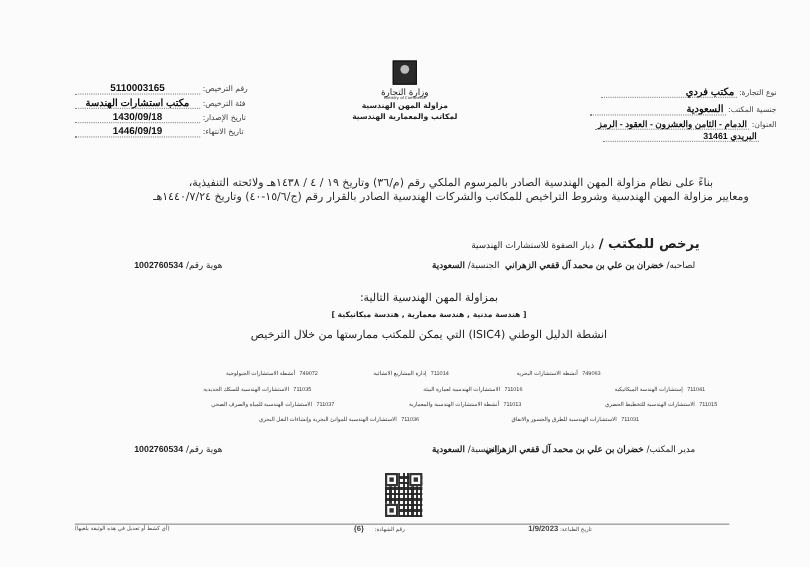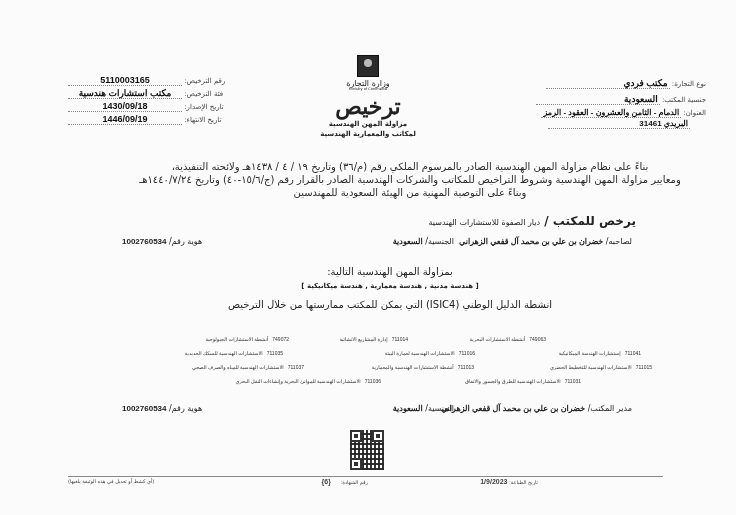--- a/index.html
+++ b/index.html
@@ -36,21 +36,21 @@
 </style>
 </head>
 <body>
 
 <div class="field" style="left:68px; top:75px;">
   <span class="lbl">رقم الترخيص:</span>
   <span class="val">5110003165</span>
 </div>
 <div class="field" style="left:68px; top:88px;">
   <span class="lbl">فئة الترخيص:</span>
-  <span class="val">مكتب استشارات هندسية</span>
+  <span class="val">مكتب استشارات الهندسة</span>
 </div>
 <div class="field" style="left:68px; top:101px;">
   <span class="lbl">تاريخ الإصدار:</span>
   <span class="val">1430/09/18</span>
 </div>
 <div class="field" style="left:68px; top:114px;">
   <span class="lbl">تاريخ الانتهاء:</span>
   <span class="val">1446/09/19</span>
 </div>
 
@@ -67,29 +67,27 @@
   <span class="val" style="min-width:120px; text-align:left; font-size:8px;">الدمام - الثامن والعشرون - العقود - الرمز</span>
 </div>
 <div class="field" style="right:46px; top:119px;">
   <span class="val" style="min-width:138px; text-align:right; font-size:8px;">البريدي 31461</span>
 </div>
 
 <div class="logo">
   <div class="emblem"></div>
   <div class="ministry-ar">وزارة التجارة</div>
   <div class="ministry-en">Ministry of Commerce</div>
-  <div class="calli">ترخيص</div>
   <div class="logo-sub">مزاولة المهن الهندسية</div>
   <div class="logo-sub">لمكاتب والمعمارية الهندسية</div>
 </div>
 
 <div class="preamble">
   <div>بناءً على نظام مزاولة المهن الهندسية الصادر بالمرسوم الملكي رقم (م/٣٦) وتاريخ ١٩ / ٤ / ١٤٣٨هـ ولائحته التنفيذية،</div>
   <div>ومعايير مزاولة المهن الهندسية وشروط التراخيص للمكاتب والشركات الهندسية الصادر بالقرار رقم (ج/١٥/٦-٤٠) وتاريخ ١٤٤٠/٧/٢٤هـ</div>
-  <div>وبناءً على التوصية المهنية من الهيئة السعودية للمهندسين</div>
 </div>
 
 <div class="title-line">
   <span>يرخص للمكتب /</span>
   <span class="sub">ديار الصفوة للاستشارات الهندسية</span>
 </div>
 
 <div class="person-row" style="top:237px; height:12px;">
   <span style="right:0;">
     <span style="position:static">لصاحبه/</span>

